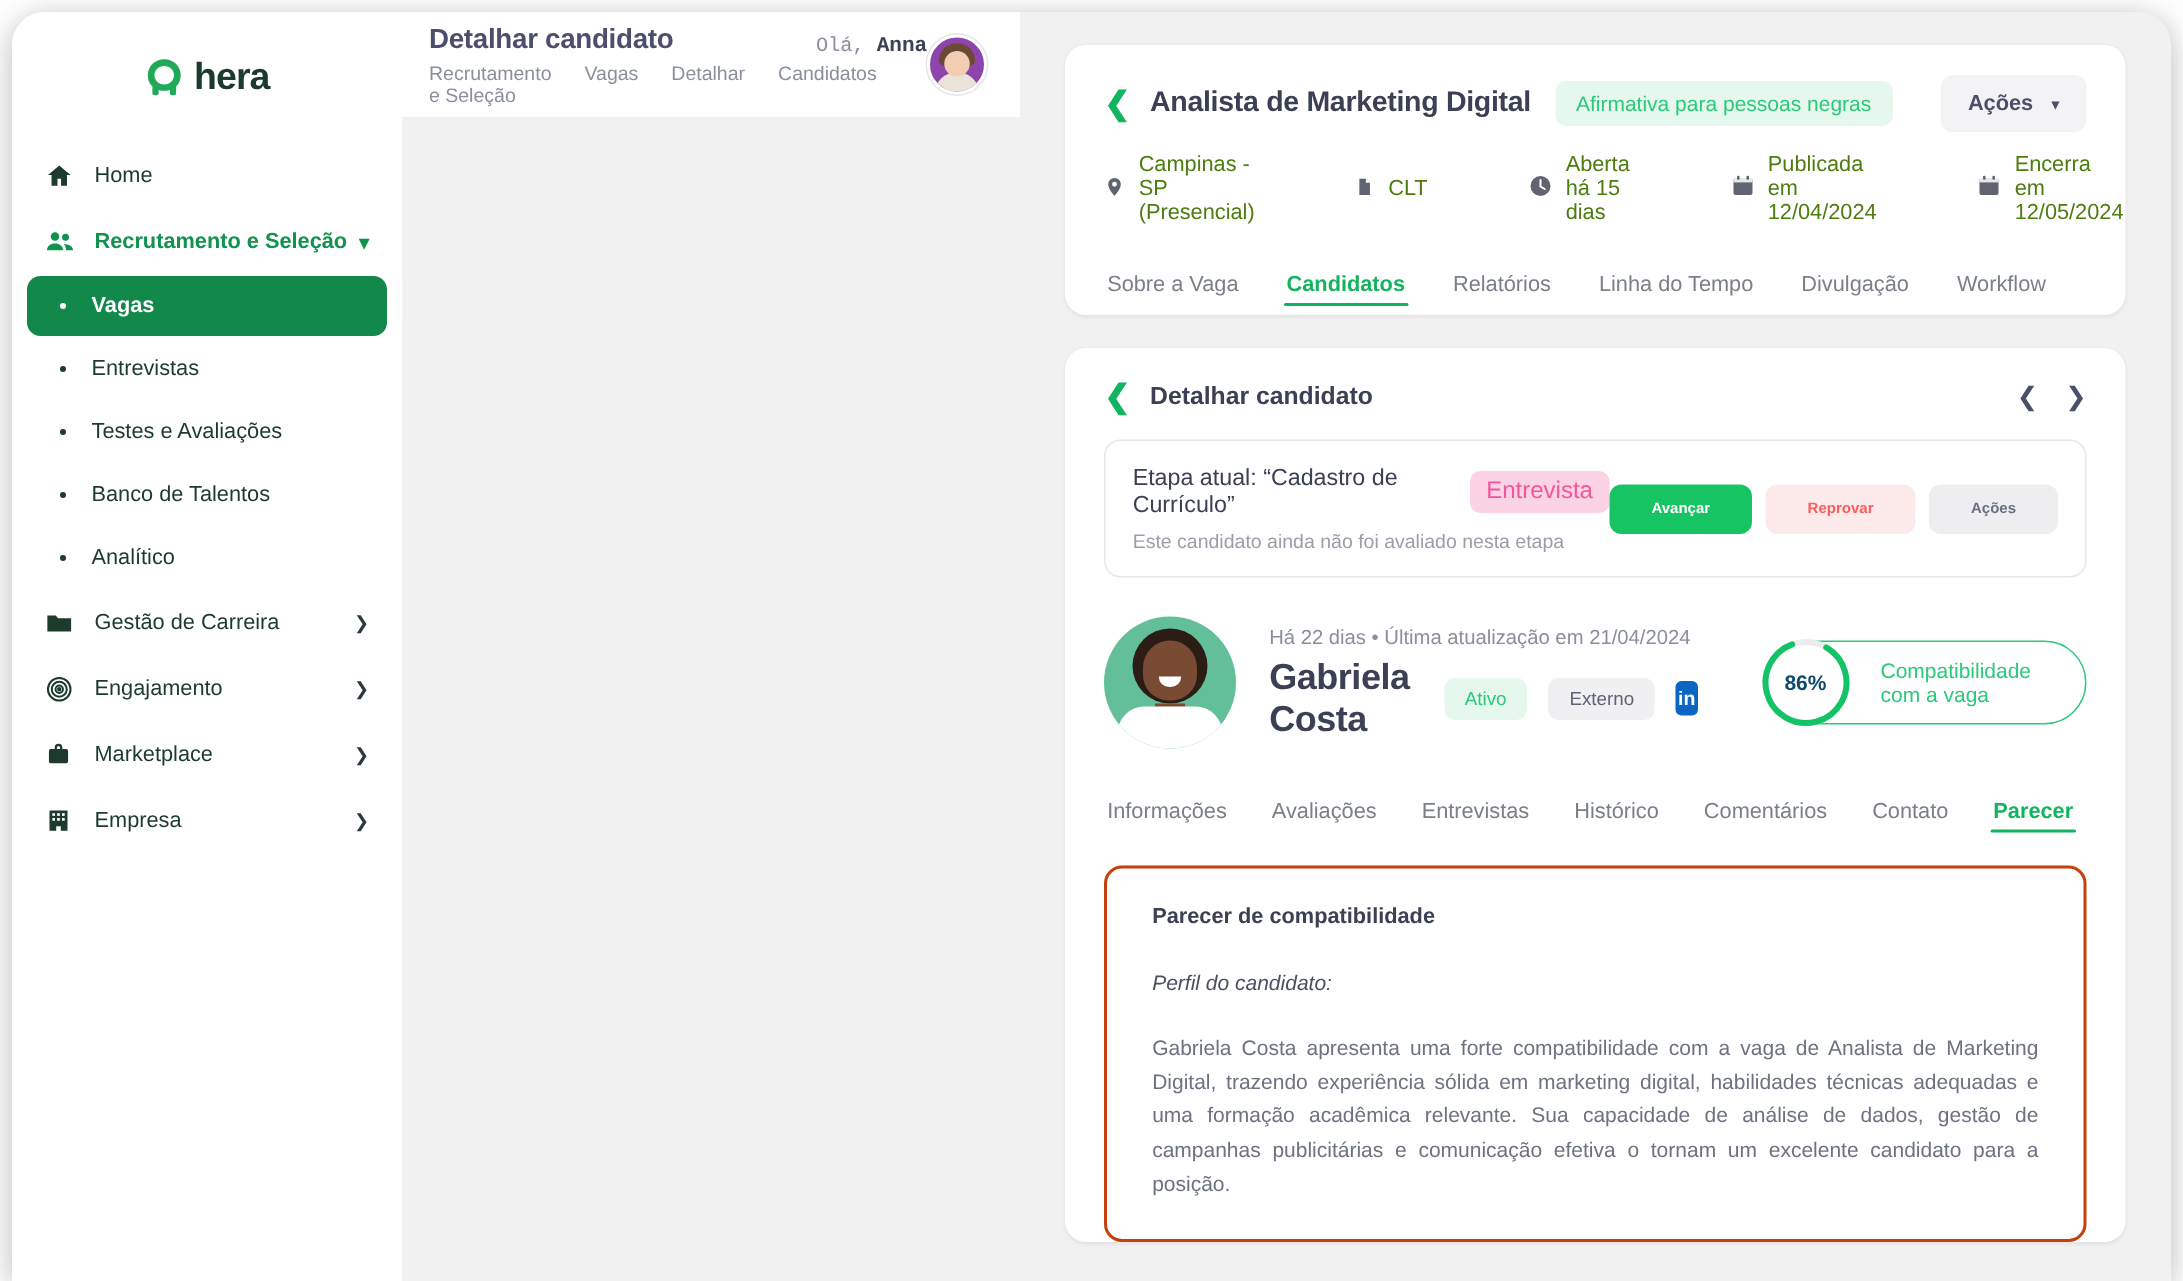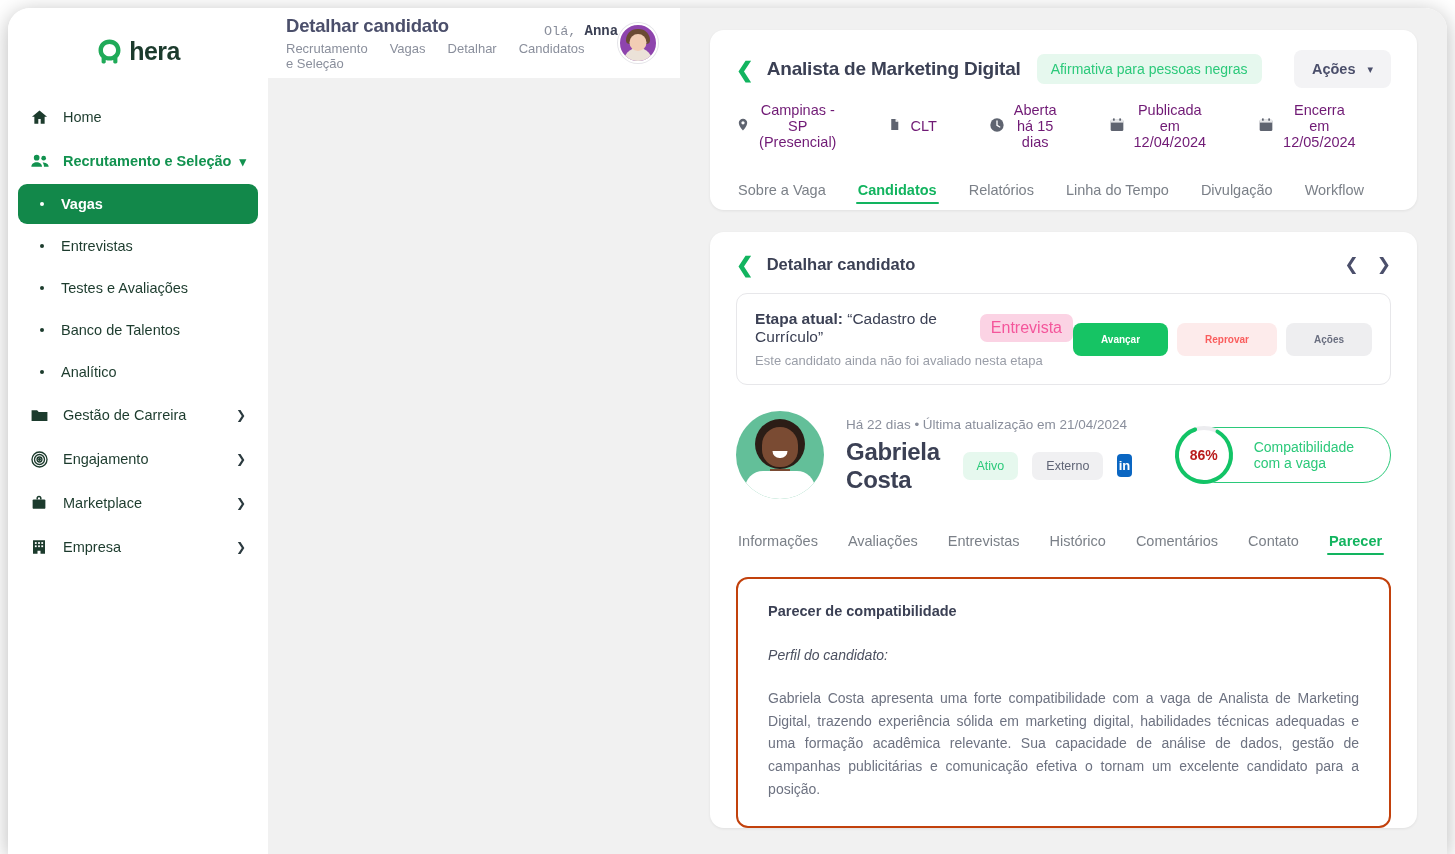--- a/index.html
+++ b/index.html
@@ -168,23 +168,23 @@
     margin-left: auto;
     background: #f3f3f5; color: #4b4f6b;
     font-size: 14.5px; font-weight: 700;
     padding: 11px 18px; border-radius: 8px;
     display: flex; align-items: center; gap: 12px;
     cursor: pointer; border: none;
     font-family: inherit;
   }
   .acoes-btn .cv { font-size: 11px; font-weight: 400;}
   .job-meta {
-    display: flex; align-items: center; gap: 0;
+    display: flex; align-items: center; gap: 15px;
     margin-top: 14px;
-    font-size: 14.5px; color: #701a75; text-align: center;
+    font-size: 14.5px; color: #4d7c0f;
   }
   .meta-item { display: flex; align-items: center; gap: 9px; margin-right: 52px; }
   .meta-item svg { flex: 0 0 auto; }
 
   .job-tabs {
     display: flex; gap: 28px;
     margin-top: 22px;
     border-top: 0;
   }
   .job-tab {
@@ -210,21 +210,21 @@
   .stage-box {
     margin-top: 18px;
     border: 1px solid #e7e7ea;
     border-radius: 11px;
     padding: 16px 18px;
     display: flex; align-items: center;
   }
   .stage-left { min-width: 0; }
   .stage-title-row { display: flex; align-items: center; }
   .stage-title { font-size: 15.5px; color: #3b4054; }
-  .stage-title b { font-weight: 700; }
+  .stage-title b { font-weight: 400; }
   .stage-badge {
     margin-left: 20px;
     background: #fbd3e4; color: #f4569b;
     font-size: 16px; padding: 5px 11px; border-radius: 7px;
   }
   .stage-sub { margin-top: 7px; font-size: 13px; color: #9a9ea8; }
   .stage-actions { margin-left: auto; display: flex; gap: 9px; }
   .btn {
     font-size: 10px; font-weight: 700;
     border: none; border-radius: 8px;
@@ -300,21 +300,21 @@
     position: relative;
   }
   .ring {
     width: 56px; height: 56px; flex: 0 0 56px;
     position: relative; margin-left: -1px;
   }
   .ring svg { position: absolute; left: -6px; top: -6px; }
   .ring .pct {
     position: absolute; inset: 0;
     display: flex; align-items: center; justify-content: center;
-    font-size: 14px; font-weight: 700; color: #b91c1c;
+    font-size: 14px; font-weight: 700; color: #0c4a6e;
   }
   .compat-label {
     margin-left: 22px; font-size: 14px; color: #2bc97a;
   }
 
   
   .cand-tabs {
     display: flex; gap: 26px;
     margin-top: 26px;
   }

